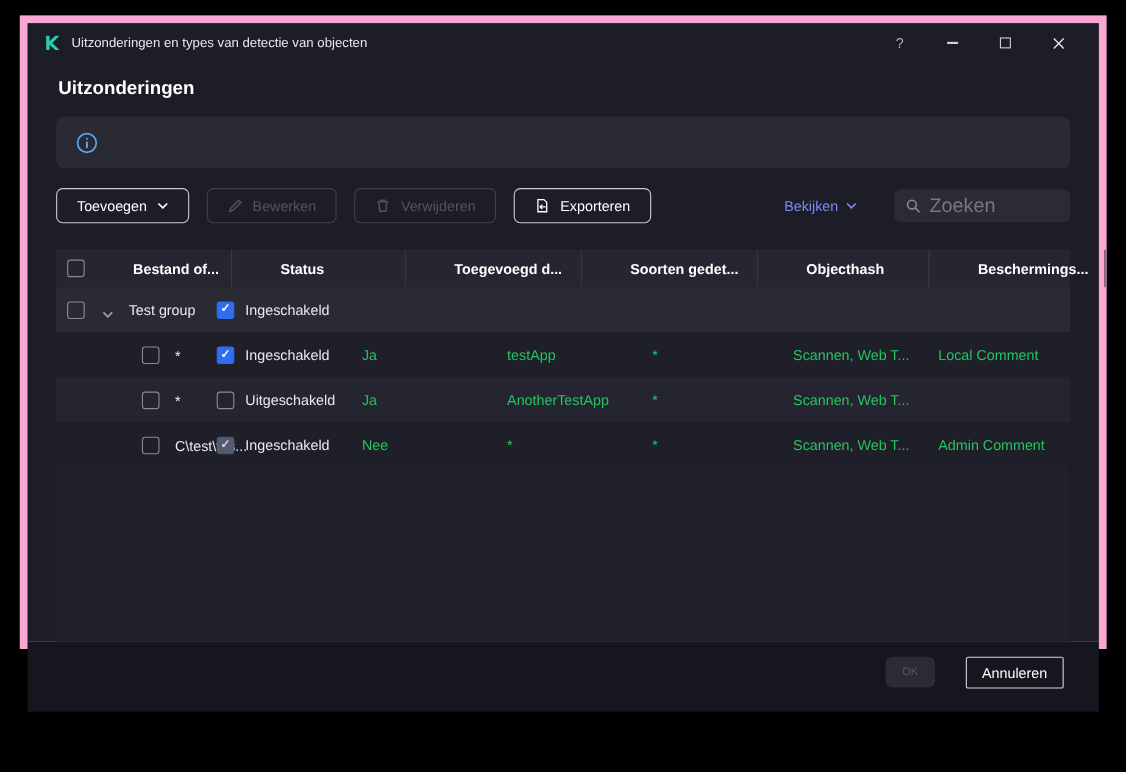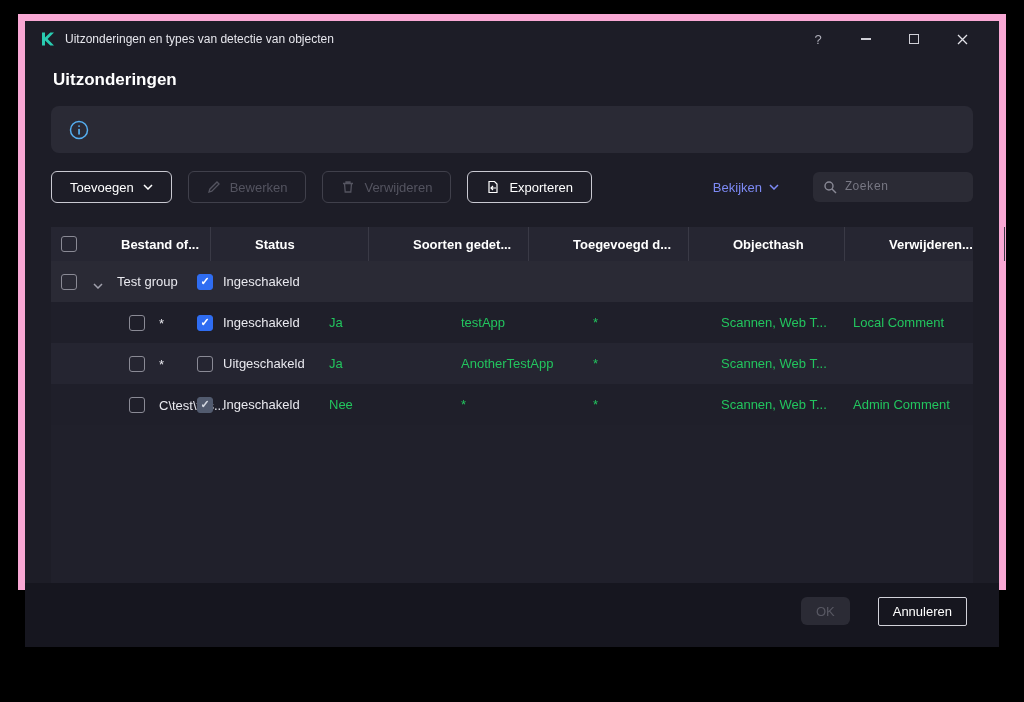--- a/index.html
+++ b/index.html
@@ -48,21 +48,21 @@
   .btn.disabled { border-color: #40404b; color: #545460; cursor: default; }
   .view-link { margin-left: auto; color: #7d8af5; font-size: 13px; display: inline-flex; align-items: center; gap: 7px; cursor: pointer; white-space: nowrap; }
   .search {
     width: 160px; height: 30px; margin-left: 18px; flex: none;
     background: #2b2b35; border-radius: 6px;
     display: flex; align-items: center; gap: 8px; padding: 0 10px;
   }
   .search svg { flex: none; color: #8a8a96; }
   .search input {
     background: transparent; border: none; outline: none; width: 100%;
-    color: #fdba74; font-size: 12px; font-family: Liberation Mono, monospace;
+    color: #fdba74; font-size: 18px; font-family: Liberation Sans, sans-serif;
   }
   .search input::placeholder { color: #787884; }
   
   .table { margin: 24px 26px 0; background: #20202b; flex: none; }
   .trow {
     display: grid;
     grid-template-columns: 36px 96px 130px 132px 132px 128px 132px 132px 18px;
     align-items: center; height: 41px; font-size: 13px;
   }
   .trow.thead { height: 34px; background: #262632; font-weight: 700; color: #fff; gap: 28px; }
@@ -91,21 +91,21 @@
   .cb.dimmed.checked::after { color: #d3d7e0; }
   
   .win-spacer { flex: 1; }
   .footer {
     flex: none; height: 64px; background: #16161f;
     display: flex; justify-content: flex-end; align-items: flex-start;
     gap: 28px; padding: 14px 32px 0 0;
   }
   .footer .btn-ok {
     height: 28px; padding: 0 15px; border: none; border-radius: 6px;
-    background: #2b2b35; color: #585863; font-size: 13px;
+    background: #2b2b35; color: #585863; font-size: 10px;
     font-family: "Liberation Sans", sans-serif;
   }
   .footer .btn-cancel {
     height: 29px; padding: 0 14px; border: 1px solid #d2d2da; border-radius: 2px;
     background: transparent; color: #fff; font-size: 13px;
     font-family: "Liberation Sans", sans-serif; cursor: pointer;
   }
 </style>
 </head>
 <body>
@@ -198,24 +198,24 @@
   </div>
 
   <div class="table">
 
     <div class="trow thead">
       <span class="cb-cell">
           <span class="cb"></span>
         </span>
       <span class="hcell first">Bestand of...</span>
       <span class="hcell">Status</span>
+      <span class="hcell">Toegevoegd d...</span>
       <span class="hcell">Soorten gedet...</span>
-      <span class="hcell">Toegevoegd d...</span>
       <span class="hcell">Objecthash</span>
-      <span class="hcell">Verwijderen...</span>
+      <span class="hcell">Beschermings...</span>
       <span class="hcell">Opmerking</span>
       <span class="hcell-end"></span>
     </div>
 
     <div class="trow group">
       <span class="cb-cell">
           <span class="cb"></span>
         </span>
       <span class="name-cell">
         <span class="chev">

